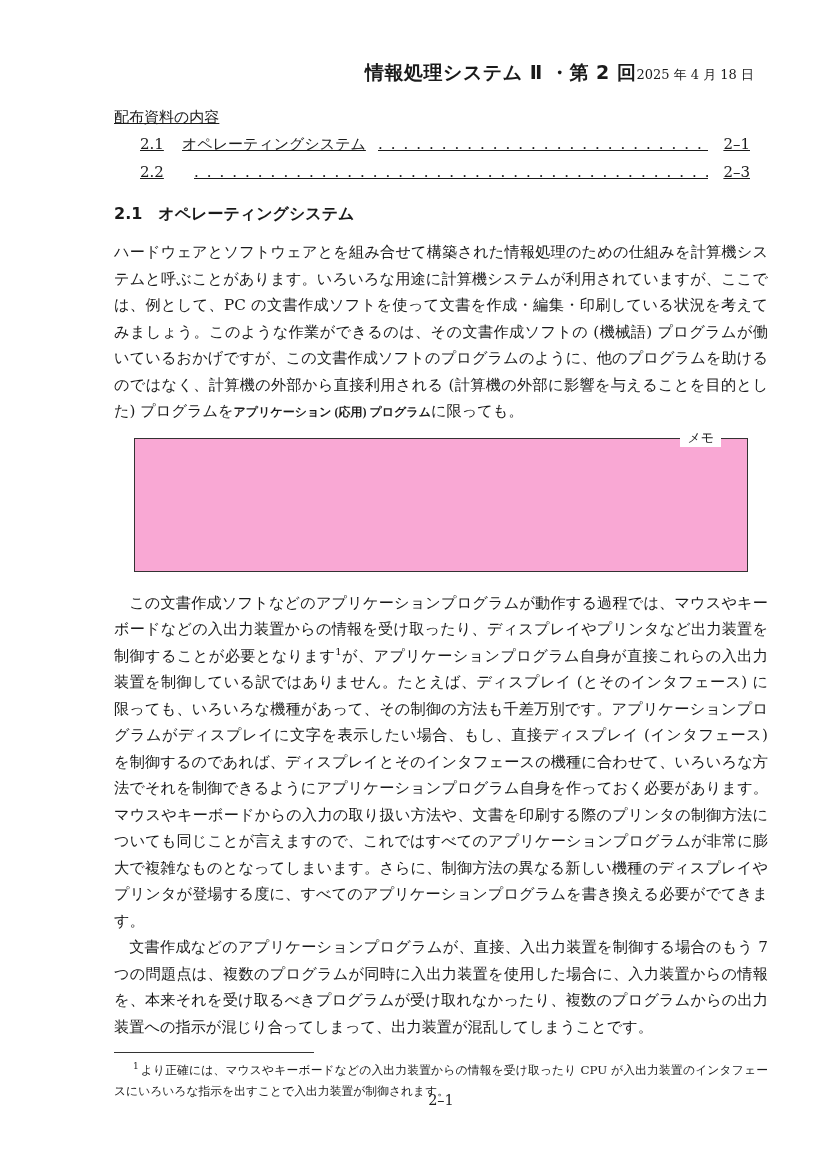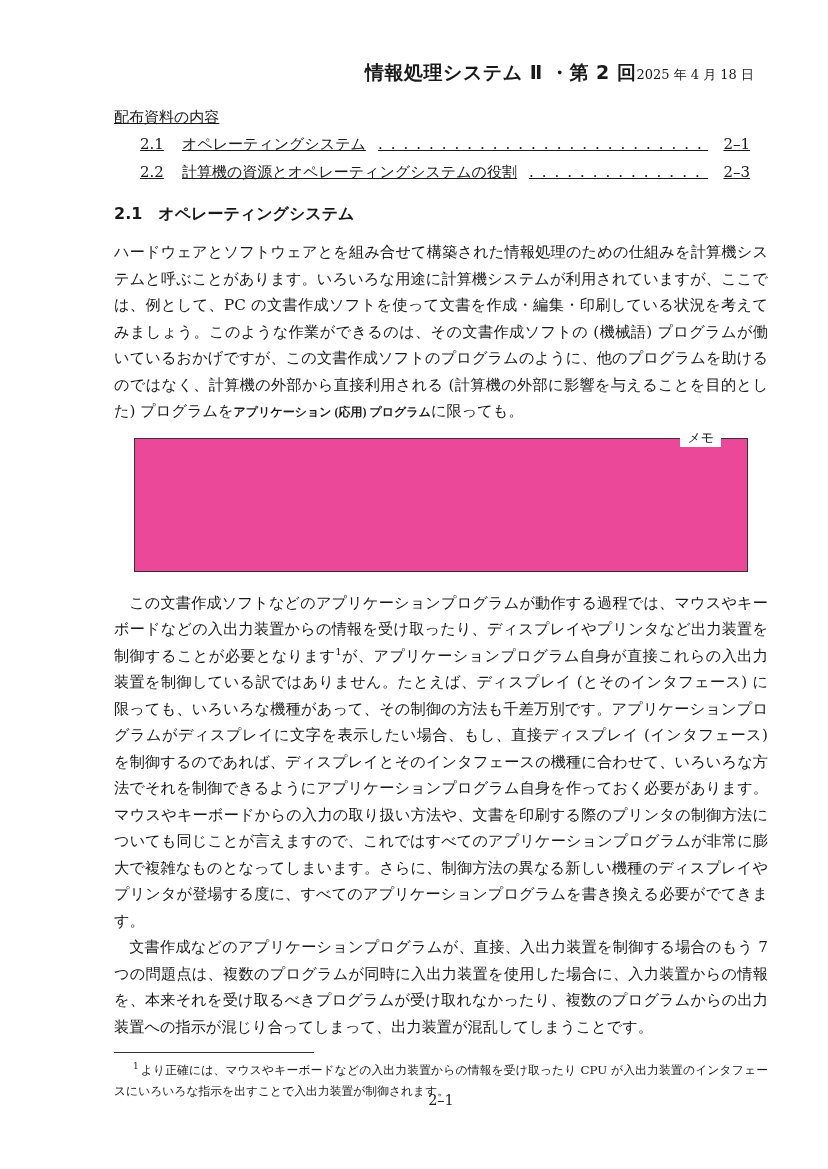--- a/index.html
+++ b/index.html
@@ -65,21 +65,21 @@
   .fn-ref {
     font-size: 10px; vertical-align: super; line-height: 0;
   }
 
   
   .memo-box {
     position: relative;
     margin: 12px 20px 0 20px;
     height: 134px;
     border: 1.6px solid #333333;
-    background: #ec4899;
+    background: #f9a8d4;
   }
   .memo-label {
     position: absolute; top: -10px; right: 26px;
     background: #ffffff; padding: 0 7px;
     font-size: 13px; line-height: 18px; color: #1a1a1a;
   }
 
   
   .footnote-area { margin-top: 12px; }
   .footnote-rule { width: 200px; border-top: 1.2px solid #333333; margin-bottom: 7px; }
@@ -113,21 +113,20 @@
 
       <div class="toc-entry">
         <span class="toc-num">2.1</span>
         <span class="toc-label">オペレーティングシステム</span>
         <span class="toc-leader">............................................................</span>
         <span class="toc-page">2–1</span>
       </div>
 
       <div class="toc-entry">
         <span class="toc-num">2.2</span>
-        <span class="toc-label">計算機の資源とオペレーティングシステムの役割</span>
         <span class="toc-leader">............................................................</span>
         <span class="toc-page">2–3</span>
       </div>
     </section>
 
     <h2 class="section-heading">
       <span class="section-number">2.1</span>
       <span class="section-title">オペレーティングシステム</span>
     </h2>
 

